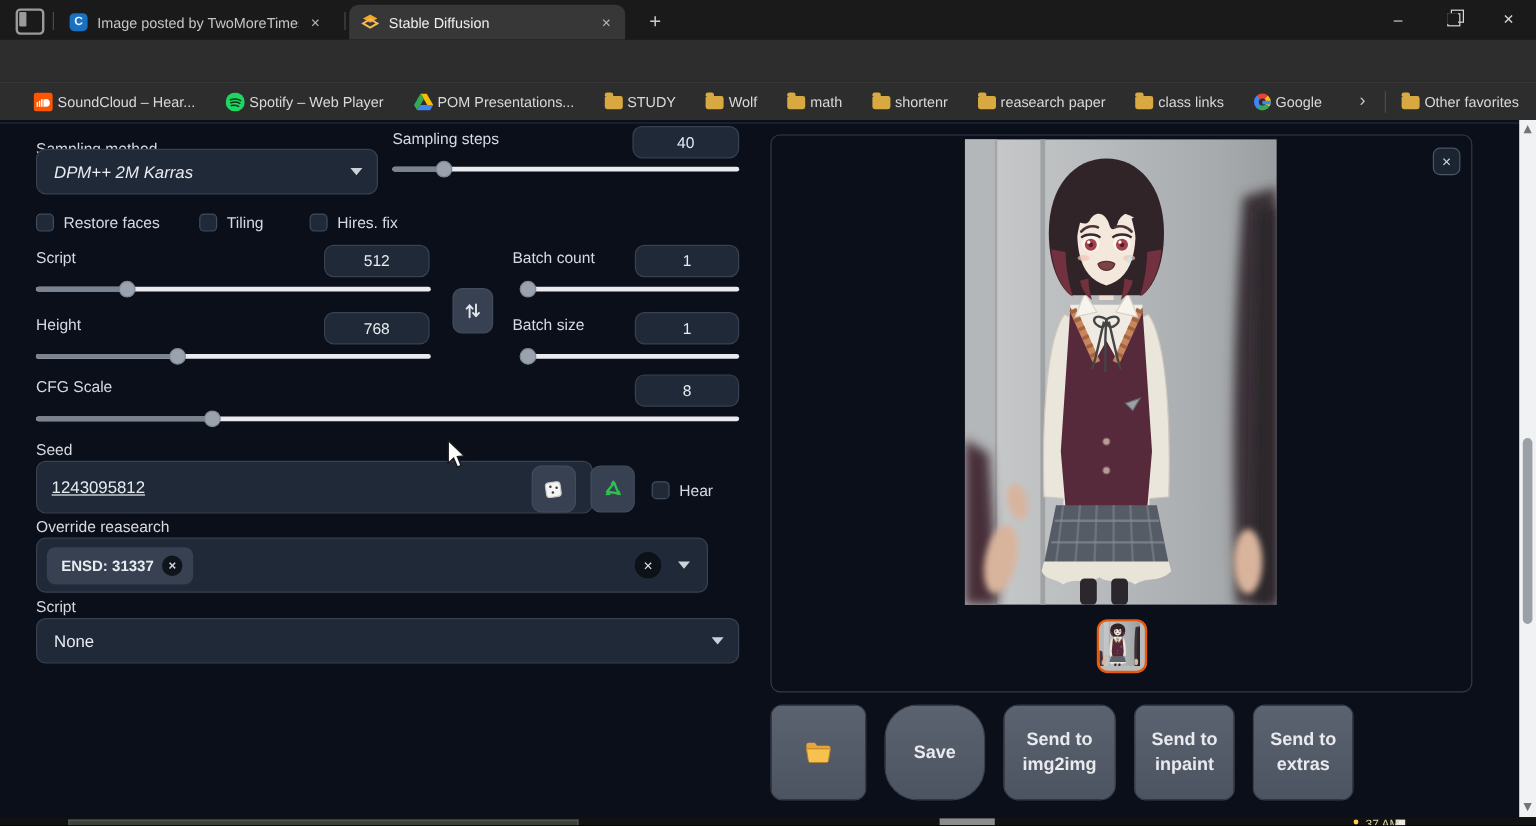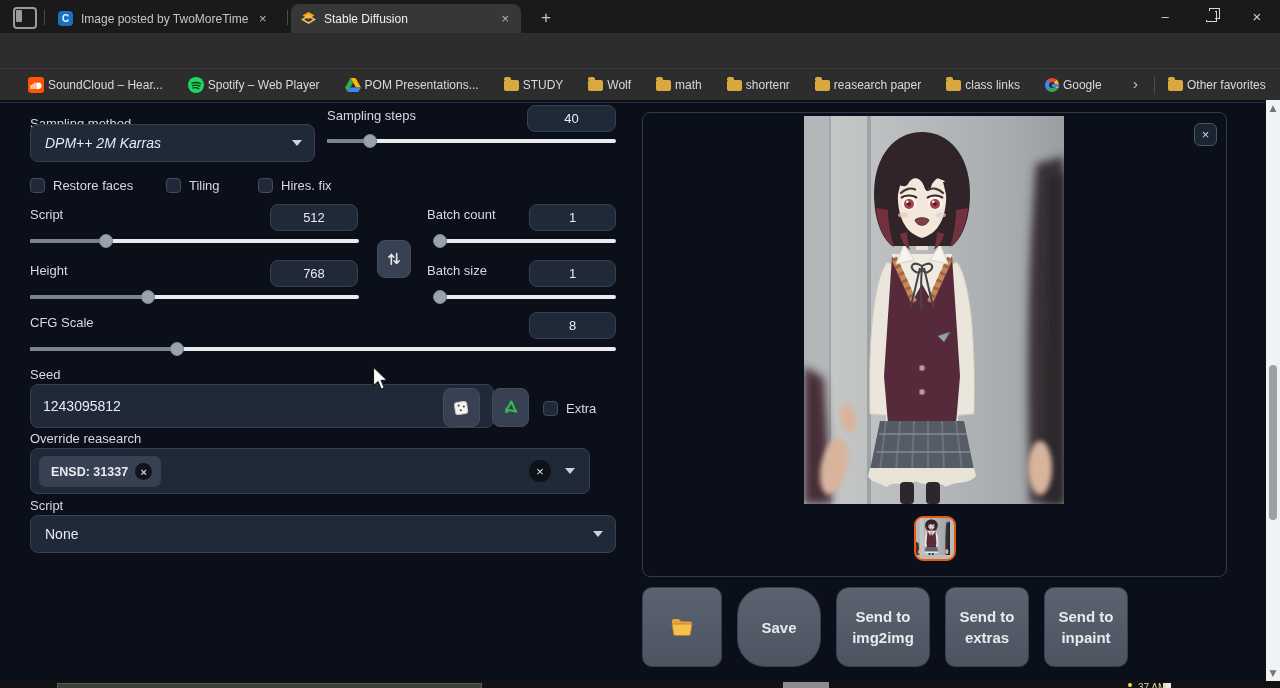--- a/index.html
+++ b/index.html
@@ -355,21 +355,21 @@
     <div class="lbl" style="left:30px;top:215px;">CFG Scale</div>
     <div class="numbox" style="left:529px;top:212px;width:87px;height:27px;box-sizing:border-box;">
         <span>8</span>
       </div>
     <div class="slider" style="left:30px;top:247px;width:586px;">
       <span class="fill" style="width:25%;"></span>
       <span class="thumb" style="left:calc(25% - 7px);"></span>
     </div>
 
     <div class="lbl" style="left:30px;top:267px;">Seed</div>
-    <div class="textinput" style="left:30px;top:284px;width:464px;height:44px;box-sizing:border-box;">
+    <div class="textinput" style="left:30px;top:284px;width:464px;height:44px;box-sizing:border-box;text-decoration:underline;">
         <span>1243095812</span>
       </div>
     <div class="toolbtn" style="left:443px;top:288px;width:37px;height:39px;box-sizing:border-box;">
       <svg width="17" height="17" viewBox="0 0 18 18">
           <rect x="2" y="3" width="13" height="13" rx="3" fill="#f4f4f2" stroke="#c9c9c4" transform="rotate(-8 9 9)"></rect>
           <g fill="#3a3a3a">
             <circle cx="6" cy="7" r="1.1"></circle>
             <circle cx="11.5" cy="8" r="1.1"></circle>
             <circle cx="8.2" cy="12" r="1.1"></circle>
           </g>
@@ -381,21 +381,21 @@
             <path d="M9 3.2 L13.8 11.5 L4.2 11.5 Z" transform="rotate(8 9 9)"></path>
           </g>
           <g fill="#2fbf4f">
             <path d="M9 1 L11.3 4.4 L6.7 4.4 Z"></path>
             <path d="M15.6 13.8 L11.6 13.2 L14 9.4 Z"></path>
             <path d="M2.4 13.8 L4.8 9.8 L7 13.6 Z"></path>
           </g>
         </svg>
     </div>
     <div class="cb" style="left:543px;top:301px;"></div>
-    <div class="lbl" style="left:566px;top:301px;">Extra</div>
+    <div class="lbl" style="left:566px;top:301px;">Hear</div>
 
     <div class="lbl" style="left:30px;top:331px;">Override reasearch</div>
     <div class="textinput" style="left:30px;top:348px;width:560px;height:46px;box-sizing:border-box;padding:0;">
       <span class="chip">
         <span>ENSD: 31337</span>
         <span class="chipx">×</span>
       </span>
       <span class="clearx" style="right:38px;top:11px;">×</span>
       <span class="caret" style="right:14px;"></span>
     </div>
@@ -512,22 +512,22 @@
 
     <div class="actions">
       <div class="abtn" style="width:80px;">
         <svg width="22" height="18" viewBox="0 0 22 18">
             <path d="M1 3 C1 2 1.7 1 3 1 L8 1 L10 3.5 L19 3.5 C20.3 3.5 21 4.3 21 5.5 L21 7 L1 7 Z" fill="#e8a33d"></path>
             <path d="M1 6 L21 6 L19.4 16 C19.2 17 18.5 17.5 17.5 17.5 L4.5 17.5 C3.5 17.5 2.8 17 2.6 16 Z" fill="#f6c14f" stroke="#b57f22" stroke-width="0.8"></path>
           </svg>
       </div>
       <div class="abtn" style="width:84px;border-radius:28px;">Save</div>
       <div class="abtn" style="width:94px;border-radius:13px;">Send to img2img</div>
+      <div class="abtn" style="width:84px;">Send to inpaint</div>
       <div class="abtn" style="width:84px;">Send to extras</div>
-      <div class="abtn" style="width:84px;">Send to inpaint</div>
     </div>
 
     <div class="cursor">
       <svg width="19" height="26" viewBox="0 0 19 26">
           <path d="M1.5,1 L1.5,20 L6,15.8 L9.2,23.3 L12.3,21.8 L9.2,14.5 L15,14 Z" fill="#fdfdfd" stroke="#1a1a1a" stroke-width="1.2"></path>
         </svg>
     </div>
   </div>
 
   <div class="sbar">

